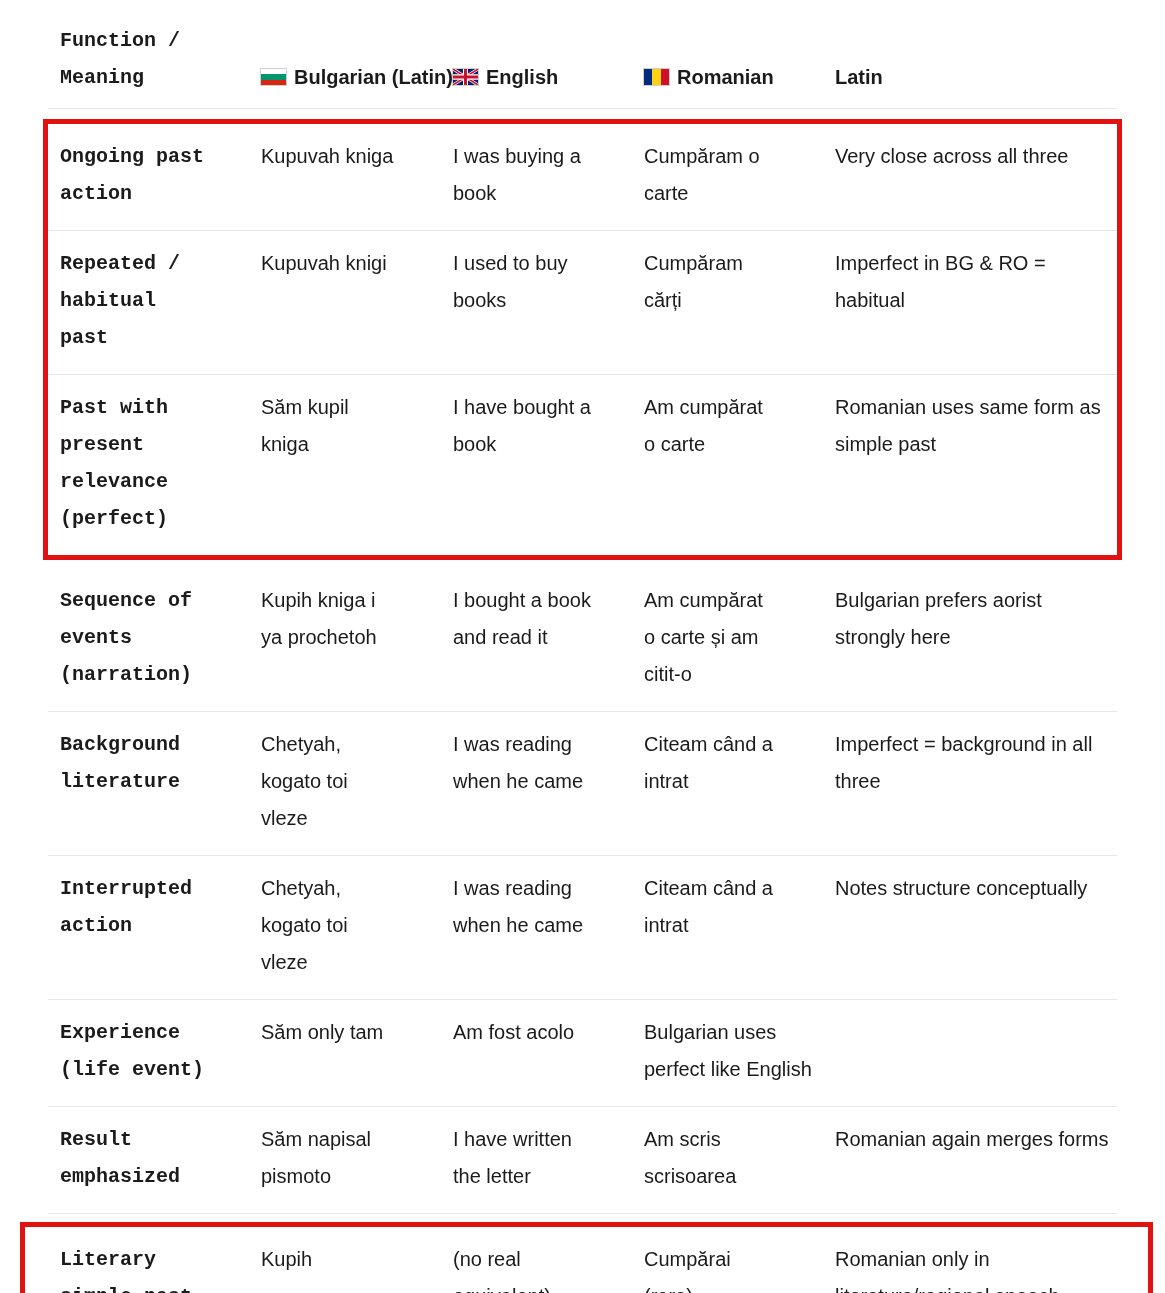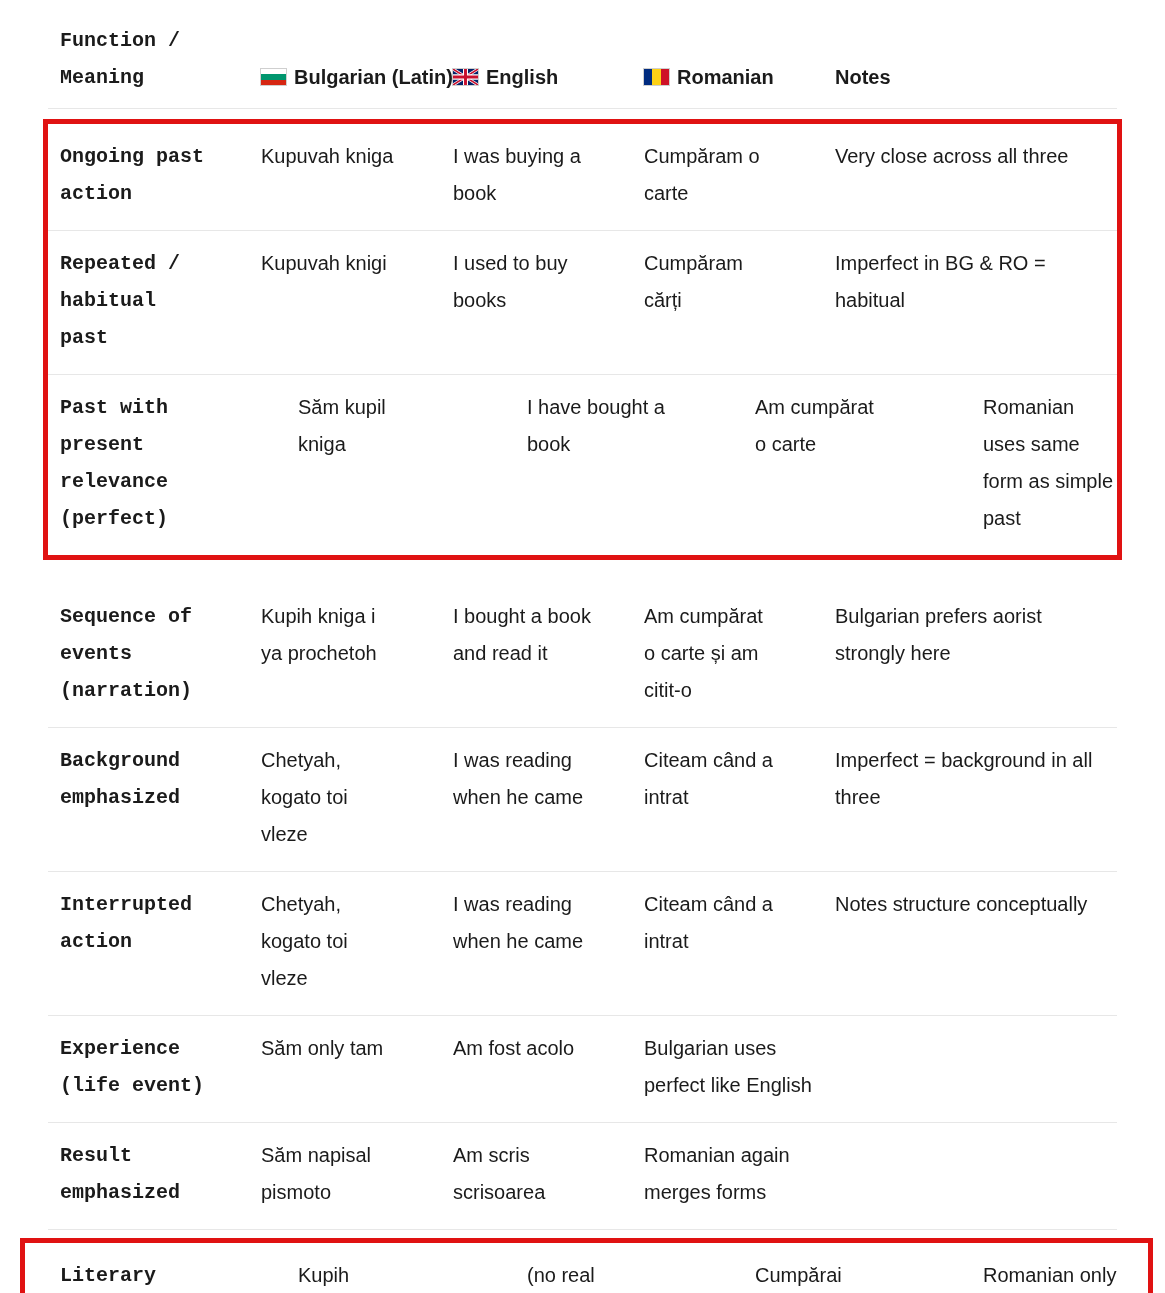--- a/index.html
+++ b/index.html
@@ -56,23 +56,23 @@
   .flag-ro {
     background: linear-gradient(to right,
       #002B7F 0 33.4%, #FCD116 33.4% 66.7%, #CE1126 66.7% 100%);
   }
   .flag svg { display: block; width: 100%; height: 100%; }
 
   
   .hl {
     border: 5px solid var(--highlight_red);
   }
-  .hl .row:last-child { border-bottom: none; gap: 37px; }
+  .hl .row:last-child { border-bottom: none; }
   .hl-top {
-    margin: 10px -5px 24px -5px;
+    margin: 10px -5px 8px -5px;
   }
   .hl-bottom {
     margin: 8px -36px 0 -28px;
     padding: 0 31px 0 23px;
   }
 </style>
 </head>
 <body>
 
 <div class="page">
@@ -90,21 +90,21 @@
             <path d="M0,0 L60,36 M60,0 L0,36" stroke="#ffffff" stroke-width="7"></path>
             <path d="M0,0 L60,36 M60,0 L0,36" stroke="#C8102E" stroke-width="3.5"></path>
             <path d="M30,0 V36 M0,18 H60" stroke="#ffffff" stroke-width="12"></path>
             <path d="M30,0 V36 M0,18 H60" stroke="#C8102E" stroke-width="7"></path>
           </svg></span><span>English</span>
     </div>
     <div class="cell col-ro">
       <span class="flag flag-ro"></span><span>Romanian</span>
     </div>
     <div class="cell col-no">
-      <span>Notes</span>
+      <span>Latin</span>
     </div>
   </div>
 
   <div class="hl hl-top">
 
     <div class="row">
       <div class="cell col-f">Ongoing past action</div>
       <div class="cell col-bg">Kupuvah kniga</div>
       <div class="cell col-en">I was buying a book</div>
       <div class="cell col-ro">Cumpăram o carte</div>
@@ -131,21 +131,21 @@
 
   <div class="row">
     <div class="cell col-f">Sequence of events (narration)</div>
     <div class="cell col-bg">Kupih kniga i ya prochetoh</div>
     <div class="cell col-en">I bought a book and read it</div>
     <div class="cell col-ro">Am cumpărat o carte și am citit-o</div>
     <div class="cell col-no">Bulgarian prefers aorist strongly here</div>
   </div>
 
   <div class="row">
-    <div class="cell col-f">Background emphasized</div>
+    <div class="cell col-f">Background literature</div>
     <div class="cell col-bg">Chetyah, kogato toi vleze</div>
     <div class="cell col-en">I was reading when he came</div>
     <div class="cell col-ro">Citeam când a intrat</div>
     <div class="cell col-no">Imperfect = background in all three</div>
   </div>
 
   <div class="row">
     <div class="cell col-f">Interrupted action</div>
     <div class="cell col-bg">Chetyah, kogato toi vleze</div>
     <div class="cell col-en">I was reading when he came</div>
@@ -156,20 +156,21 @@
   <div class="row">
     <div class="cell col-f">Experience (life event)</div>
     <div class="cell col-bg">Săm only tam</div>
     <div class="cell col-ro">Am fost acolo</div>
     <div class="cell col-no">Bulgarian uses perfect like English</div>
   </div>
 
   <div class="row">
     <div class="cell col-f">Result emphasized</div>
     <div class="cell col-bg">Săm napisal pismoto</div>
+    <div class="cell col-en">I have written the letter</div>
     <div class="cell col-ro">Am scris scrisoarea</div>
     <div class="cell col-no">Romanian again merges forms</div>
   </div>
 
   <div class="hl hl-bottom">
     <div class="row">
       <div class="cell col-f">Literary simple past (aorist-like)</div>
       <div class="cell col-bg">Kupih</div>
       <div class="cell col-en">(no real equivalent)</div>
       <div class="cell col-ro">Cumpărai (rare)</div>

